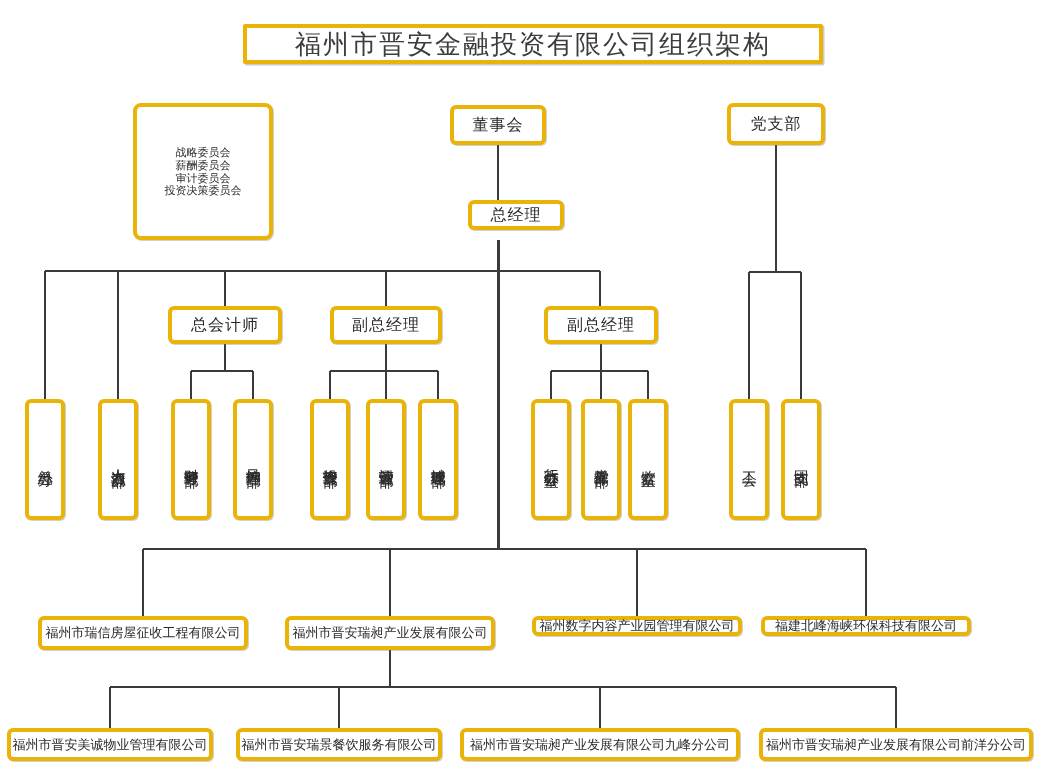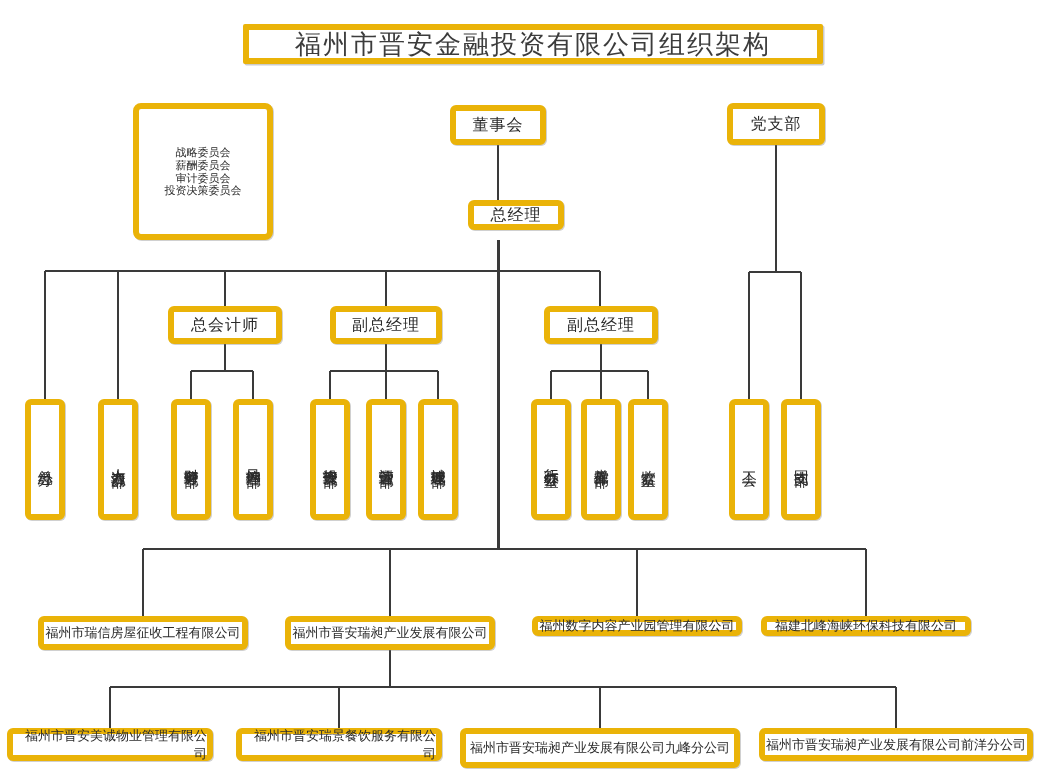--- a/index.html
+++ b/index.html
@@ -1,21 +1,21 @@
 <!DOCTYPE html>
 <html><head>
 <meta charset="utf-8">
 <style>
   html,body{margin:0;padding:0;background:#ffffff;}
   body{font-family:"Liberation Sans","DejaVu Sans",sans-serif;color:#222222;}
   #canvas{position:relative;width:1038px;height:772px;background:#ffffff;overflow:hidden;}
   #wires{position:absolute;left:0;top:0;width:1038px;height:772px;}
   .node{
     position:absolute;box-sizing:border-box;background:#ffffff;
-    border:6px solid #eab308;border-radius:6px;
+    border:4px solid #eab308;border-radius:6px;
     display:flex;align-items:center;justify-content:center;
     text-align:center;color:#2a2a2a;
     box-shadow:1px 1px 0 rgba(120,120,120,0.35);
   }
   .title-box{
     border-radius:2px;font-size:26px;letter-spacing:2px;color:#3c3c3c;
     box-shadow:1.5px 1.5px 0 rgba(140,140,140,0.45);
   }
   .h-box{font-size:16px;letter-spacing:1px;}
   .v-box{font-size:15px;letter-spacing:1px;}
@@ -135,16 +135,16 @@
     <span class="vtext">团支部</span>
     </div>
 
   <div class="node co-box" style="left:38px;top:616px;width:210px;height:34px;">福州市瑞信房屋征收工程有限公司</div>
   <div class="node co-box" style="left:285px;top:616px;width:210px;height:34px;">福州市晋安瑞昶产业发展有限公司</div>
   <div class="node co-box" style="left:532px;top:616px;width:210px;height:20px;">福州数字内容产业园管理有限公司</div>
   <div class="node co-box" style="left:761px;top:616px;width:210px;height:20px;">福建北峰海峡环保科技有限公司</div>
 
   <div class="node co-box" style="left:7px;top:728px;width:206px;height:33px;">福州市晋安美诚物业管理有限公司</div>
   <div class="node co-box" style="left:236px;top:728px;width:206px;height:33px;">福州市晋安瑞景餐饮服务有限公司</div>
-  <div class="node co-box" style="left:460px;top:728px;width:280px;height:40px;">福州市晋安瑞昶产业发展有限公司九峰分公司</div>
+  <div class="node co-box" style="left:460px;top:728px;width:280px;height:33px;">福州市晋安瑞昶产业发展有限公司九峰分公司</div>
   <div class="node co-box" style="left:759px;top:728px;width:274px;height:33px;">福州市晋安瑞昶产业发展有限公司前洋分公司</div>
 
 </div>
 
 </body></html>

